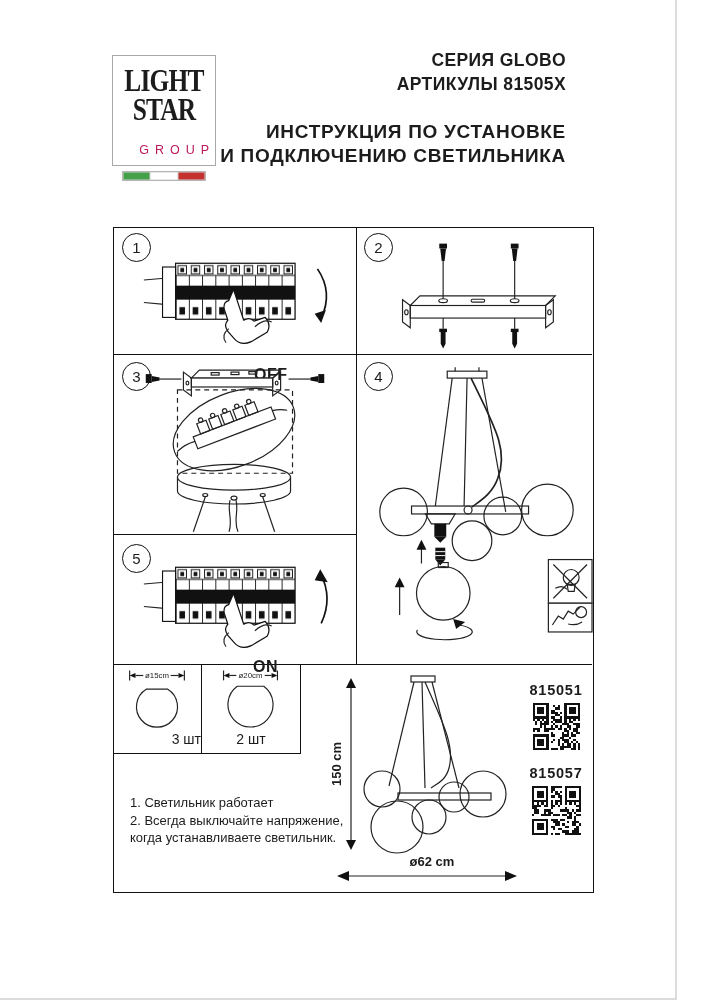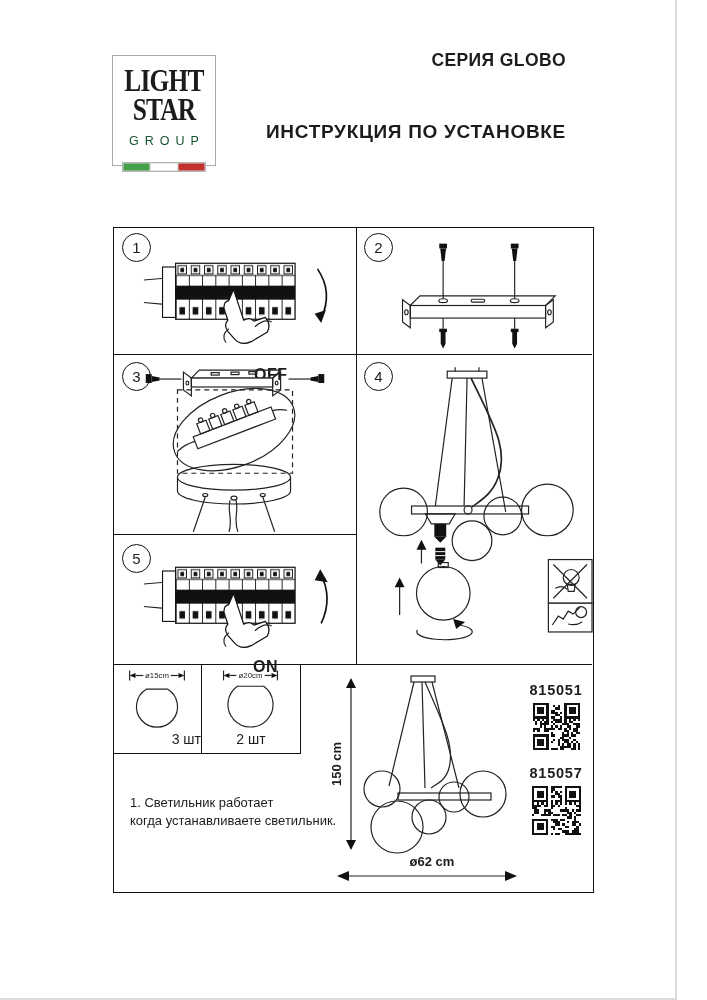--- a/index.html
+++ b/index.html
@@ -4,21 +4,21 @@
 <style>
   html,body{margin:0;padding:0;background:#ffffff;}
   .page{position:relative;width:677px;height:1000px;background:#fff;overflow:hidden;
         font-family:"Liberation Sans",sans-serif;color:#1c1c1c;
         box-shadow:inset -2px -2px 0 #dcdcdc;}
   .abs{position:absolute;}
   
   .logo{left:112px;top:55px;width:104px;height:111px;border:1px solid #a8a8a8;text-align:center;box-sizing:border-box;background:#fff;}
   .logo .w{font-family:"Liberation Serif",serif;font-weight:bold;font-size:31px;line-height:29px;letter-spacing:-1px;transform:scaleX(.82);margin:0;}
   .logo .w1{margin-top:10px;}
-  .logo .w3{font-family:"Liberation Sans",sans-serif;font-weight:normal;font-size:12.5px;letter-spacing:6px;padding-left:6px;color:#14532d;margin-top:3px;transform:none;}
+  .logo .w3{font-family:"Liberation Sans",sans-serif;font-weight:normal;font-size:12.5px;letter-spacing:6px;padding-left:6px;color:#be185d;margin-top:12px;transform:none;text-align:right;}
   .flag{width:82px;height:8px;margin:6px auto 0;display:flex;border:1px solid #b5b5b5;box-sizing:content-box;}
   .flag span{flex:1;height:100%;box-shadow:inset 0 0 0 .5px #cfcfcf;}
   .hdr-right{right:111px;text-align:right;font-weight:bold;white-space:nowrap;}
   .t17{font-size:17.5px;letter-spacing:.4px;}
   .t19{font-size:19px;letter-spacing:.7px;}
   
   .grid{left:113px;top:227px;width:481px;height:666px;border:1.5px solid #111;box-sizing:border-box;}
   .ln{background:#111;}
   .stepnum{width:27px;height:27px;border:1.5px solid #111;border-radius:50%;text-align:center;line-height:27px;font-size:15px;background:#fff;}
   .cap{font-weight:bold;font-size:16px;letter-spacing:.5px;margin-top:44px;}
@@ -40,21 +40,23 @@
     <div class="w w1">LIGHT</div>
     <div class="w">STAR</div>
     <div class="w w3">GROUP</div>
     <div class="flag">
       <span style="background: rgb(68, 160, 73);"></span>
       <span style="background: rgb(255, 255, 255);"></span>
       <span style="background: rgb(196, 50, 47);"></span>
     </div>
   </div>
   <div class="abs hdr-right t17" style="top:50px;">СЕРИЯ GLOBO</div>
+  <div class="abs hdr-right t17" style="top:74px;">АРТИКУЛЫ 81505X</div>
   <div class="abs hdr-right t19" style="top:121px;margin-left:42px;">ИНСТРУКЦИЯ ПО УСТАНОВКЕ</div>
+  <div class="abs hdr-right t19" style="top:145px;">И ПОДКЛЮЧЕНИЮ СВЕТИЛЬНИКА</div>
 
   <div class="abs grid">
 
     <div class="abs ln" style="left:242px;top:0;width:1.4px;height:436px;"></div>
     <div class="abs ln" style="left:0;top:126px;width:478px;height:1.4px;"></div>
     <div class="abs ln" style="left:0;top:306px;width:242px;height:1.4px;"></div>
     <div class="abs ln" style="left:0;top:436px;width:478px;height:1.4px;"></div>
 
     <div class="abs stepnum" style="left:8px;top:5px;">1</div>
     <div class="abs stepnum" style="left:250px;top:5px;">2</div>
@@ -255,20 +257,21 @@
         <polygon points="22,10 28,7.5 28,12.5" fill="#111"></polygon>
         <polygon points="77,10 71,7.5 71,12.5" fill="#111"></polygon>
         <text x="49.5" y="13" text-anchor="middle" font-size="8">ø20cm</text>
         <path class="s" d="M36 21 A23 23 0 1 0 63 21 Z"></path>
       </svg>
       <div class="abs qty" style="bottom:6px;left:0;">2 шт</div>
     </div>
 
     <div class="abs notes" style="left:16px;top:566px;">
       <div>1. Светильник работает</div>
+      <div>2. Всегда выключайте напряжение,</div>
       <div>когда устанавливаете светильник.</div>
     </div>
 
     <svg class="abs" style="left:205px;top:440px;" width="200" height="222" viewBox="0 0 200 222">
       <line class="s" x1="32" y1="14" x2="32" y2="178" stroke-width="1.4"></line>
       <polygon points="27,20 32,10 37,20" fill="#111"></polygon>
       <polygon points="27,172 32,182 37,172" fill="#111"></polygon>
       <text transform="translate(22,96) rotate(-90)" text-anchor="middle" font-size="13" font-weight="bold">150 cm</text>
       <rect class="s" x="92" y="8" width="24" height="6" fill="#fff"></rect>
       <line class="s" x1="95" y1="14" x2="70" y2="118"></line>

